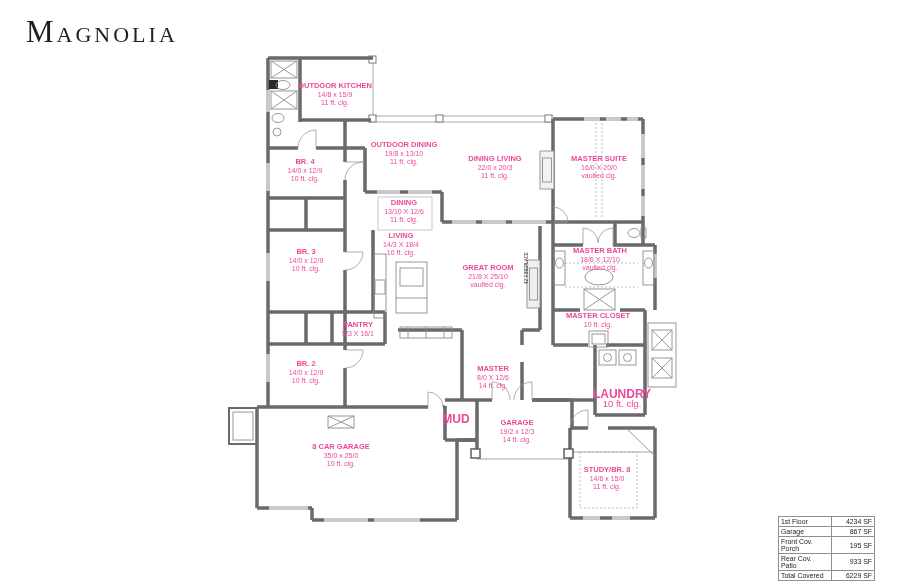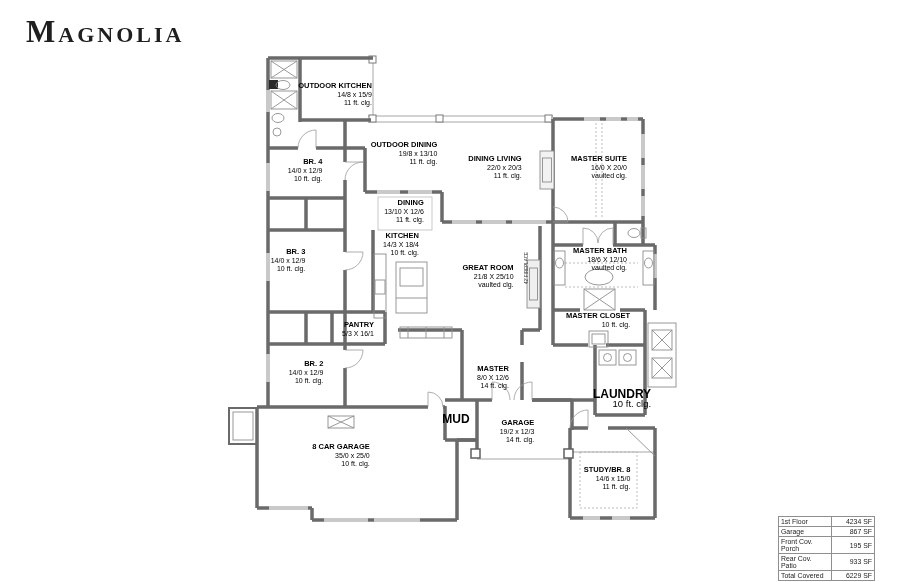--- a/index.html
+++ b/index.html
@@ -2,28 +2,28 @@
 <html><head>
 <meta charset="utf-8">
 <style>
   html,body{margin:0;padding:0;}
   body{
     width:900px;height:582px;position:relative;background:#ffffff;
     font-family:"Liberation Sans", sans-serif;color:#1a1a1a;overflow:hidden;
   }
   .plan-title{
     position:absolute;left:26px;top:14px;margin:0;
-    font-family:"Liberation Serif", serif;font-weight:700;
+    font-family:"Liberation Serif", serif;font-weight:400;
     font-size:31px;letter-spacing:3px;color:#1f1f1f;
     font-variant:small-caps;
   }
   #plan-svg{position:absolute;left:0;top:0;}
   .room-label{
     position:absolute;transform:translateX(-50%);
-    text-align:right;white-space:nowrap;line-height:8.6px;color:#000000;
+    text-align:center;white-space:nowrap;line-height:8.6px;color:#ec4899;
   }
   .room-label .rname{font-weight:bold;font-size:7.5px;display:block;}
   .room-label .rdims{font-size:7px;display:block;}
   .room-label .rclg{font-size:7px;display:block;}
   .room-label.big .rname{font-size:12px;}
   .room-label.big .rclg{font-size:9.5px;line-height:10px;}
   .room-label.solo .rname{font-size:12px;}
   .fireplace-label{
     position:absolute;left:524px;top:284px;font-size:4.5px;color:#333;
     transform:rotate(-90deg);transform-origin:left top;white-space:nowrap;
@@ -239,25 +239,25 @@
   <span class="rname">BR. 4</span>
   <span class="rdims">14/0 x 12/9</span>
   <span class="rclg">10 ft. clg.</span>
 </div>
 <div class="room-label" style="left:404px;top:199px">
   <span class="rname">DINING</span>
   <span class="rdims">13/10 X 12/6</span>
   <span class="rclg">11 ft. clg.</span>
 </div>
 <div class="room-label" style="left:401px;top:232px">
-  <span class="rname">KITCHEN</span>
+  <span class="rname">LIVING</span>
   <span class="rdims">14/3 X 18/4</span>
   <span class="rclg">10 ft. clg.</span>
 </div>
-<div class="room-label" style="left:288px;top:248px">
+<div class="room-label" style="left:306px;top:248px">
   <span class="rname">BR. 3</span>
   <span class="rdims">14/0 x 12/9</span>
   <span class="rclg">10 ft. clg.</span>
 </div>
 <div class="room-label" style="left:488px;top:264px">
   <span class="rname">GREAT ROOM</span>
   <span class="rdims">21/8 X 25/10</span>
   <span class="rclg">vaulted clg.</span>
 </div>
 <div class="room-label" style="left:600px;top:247px">

